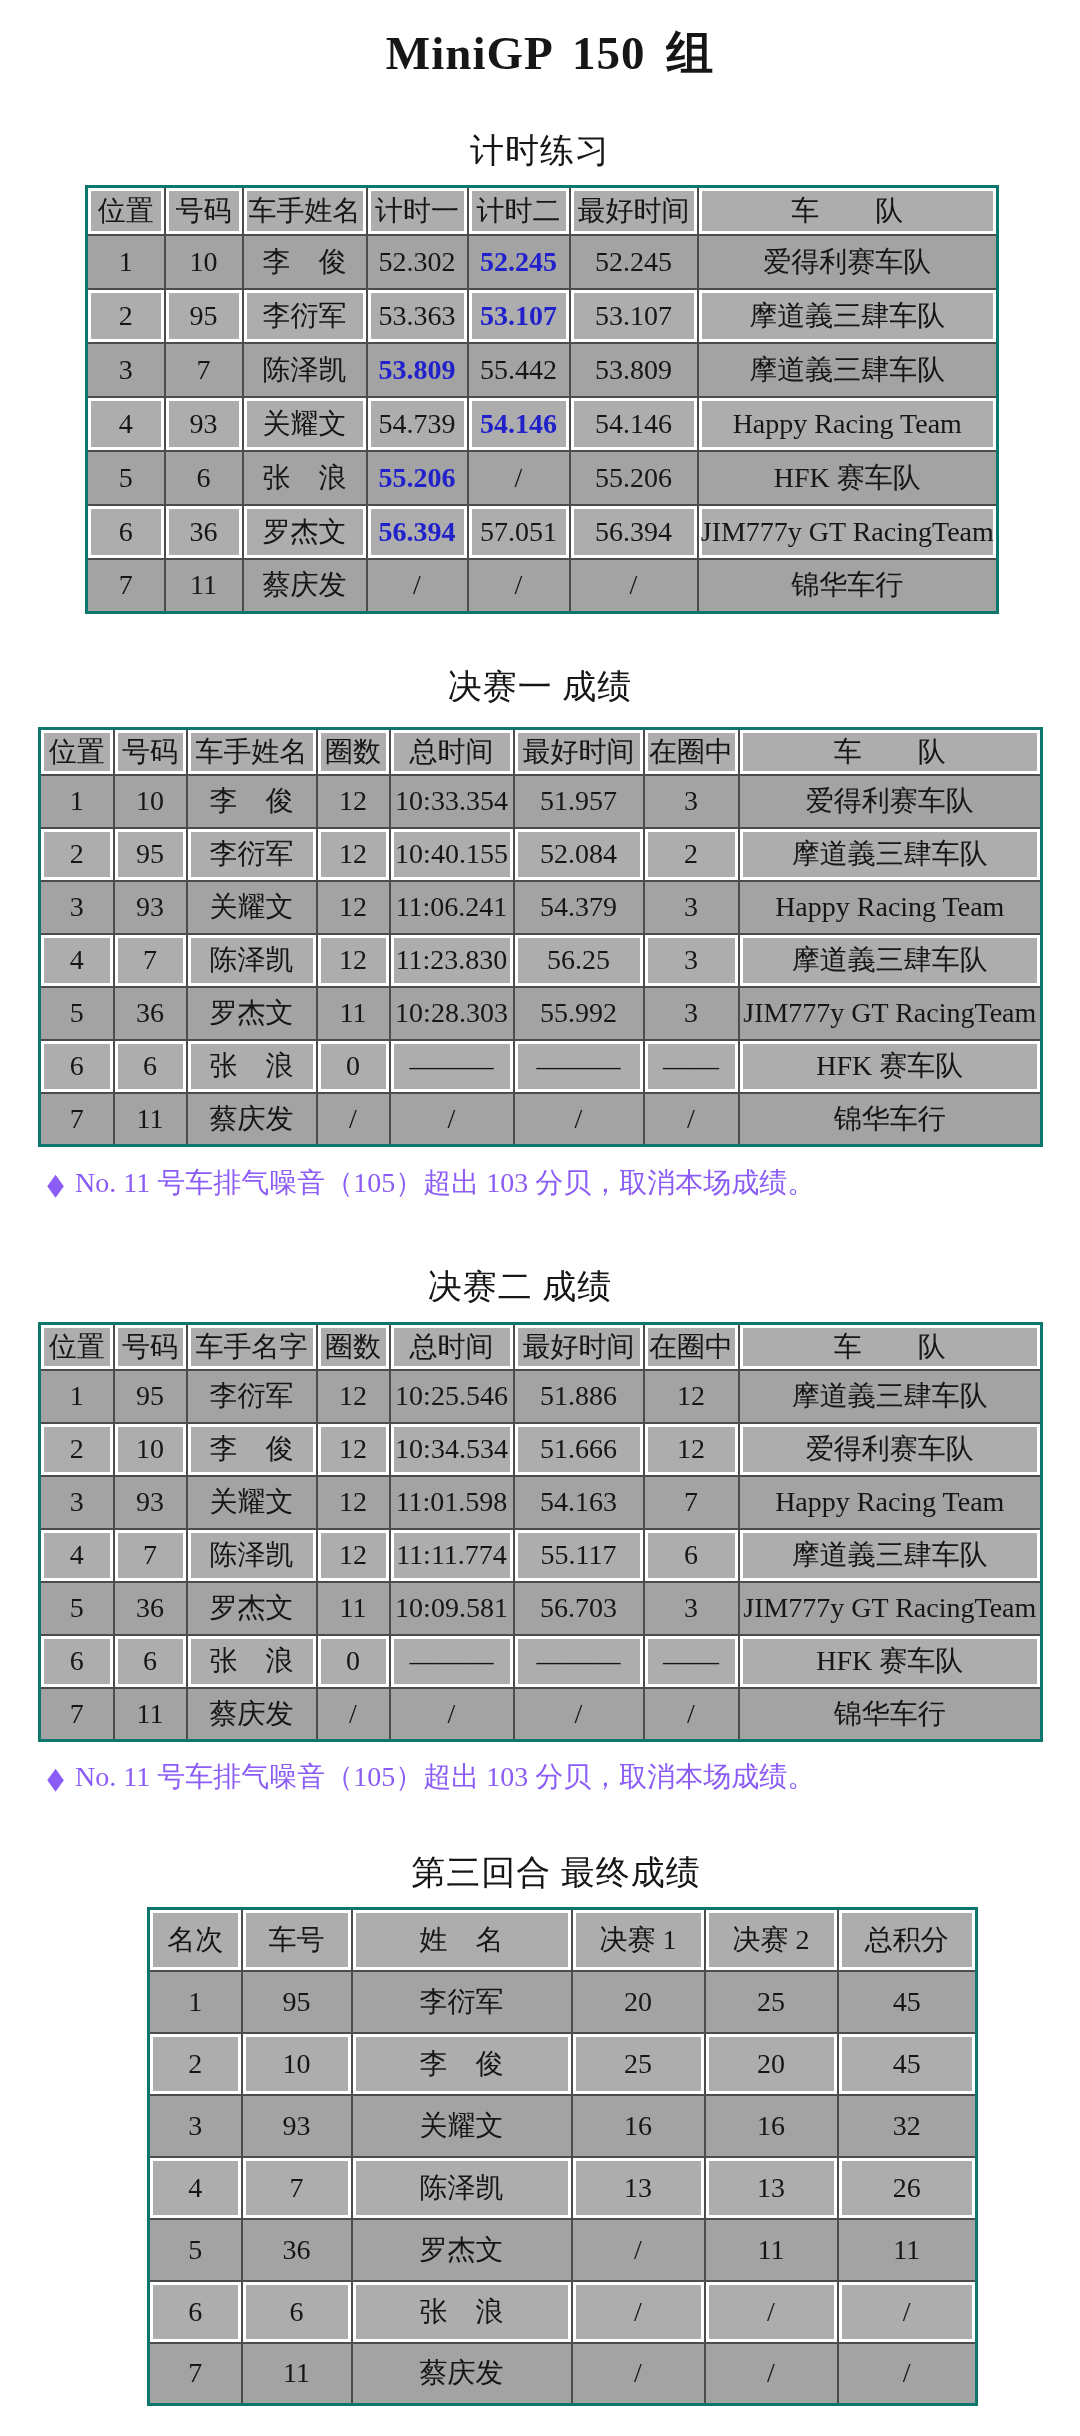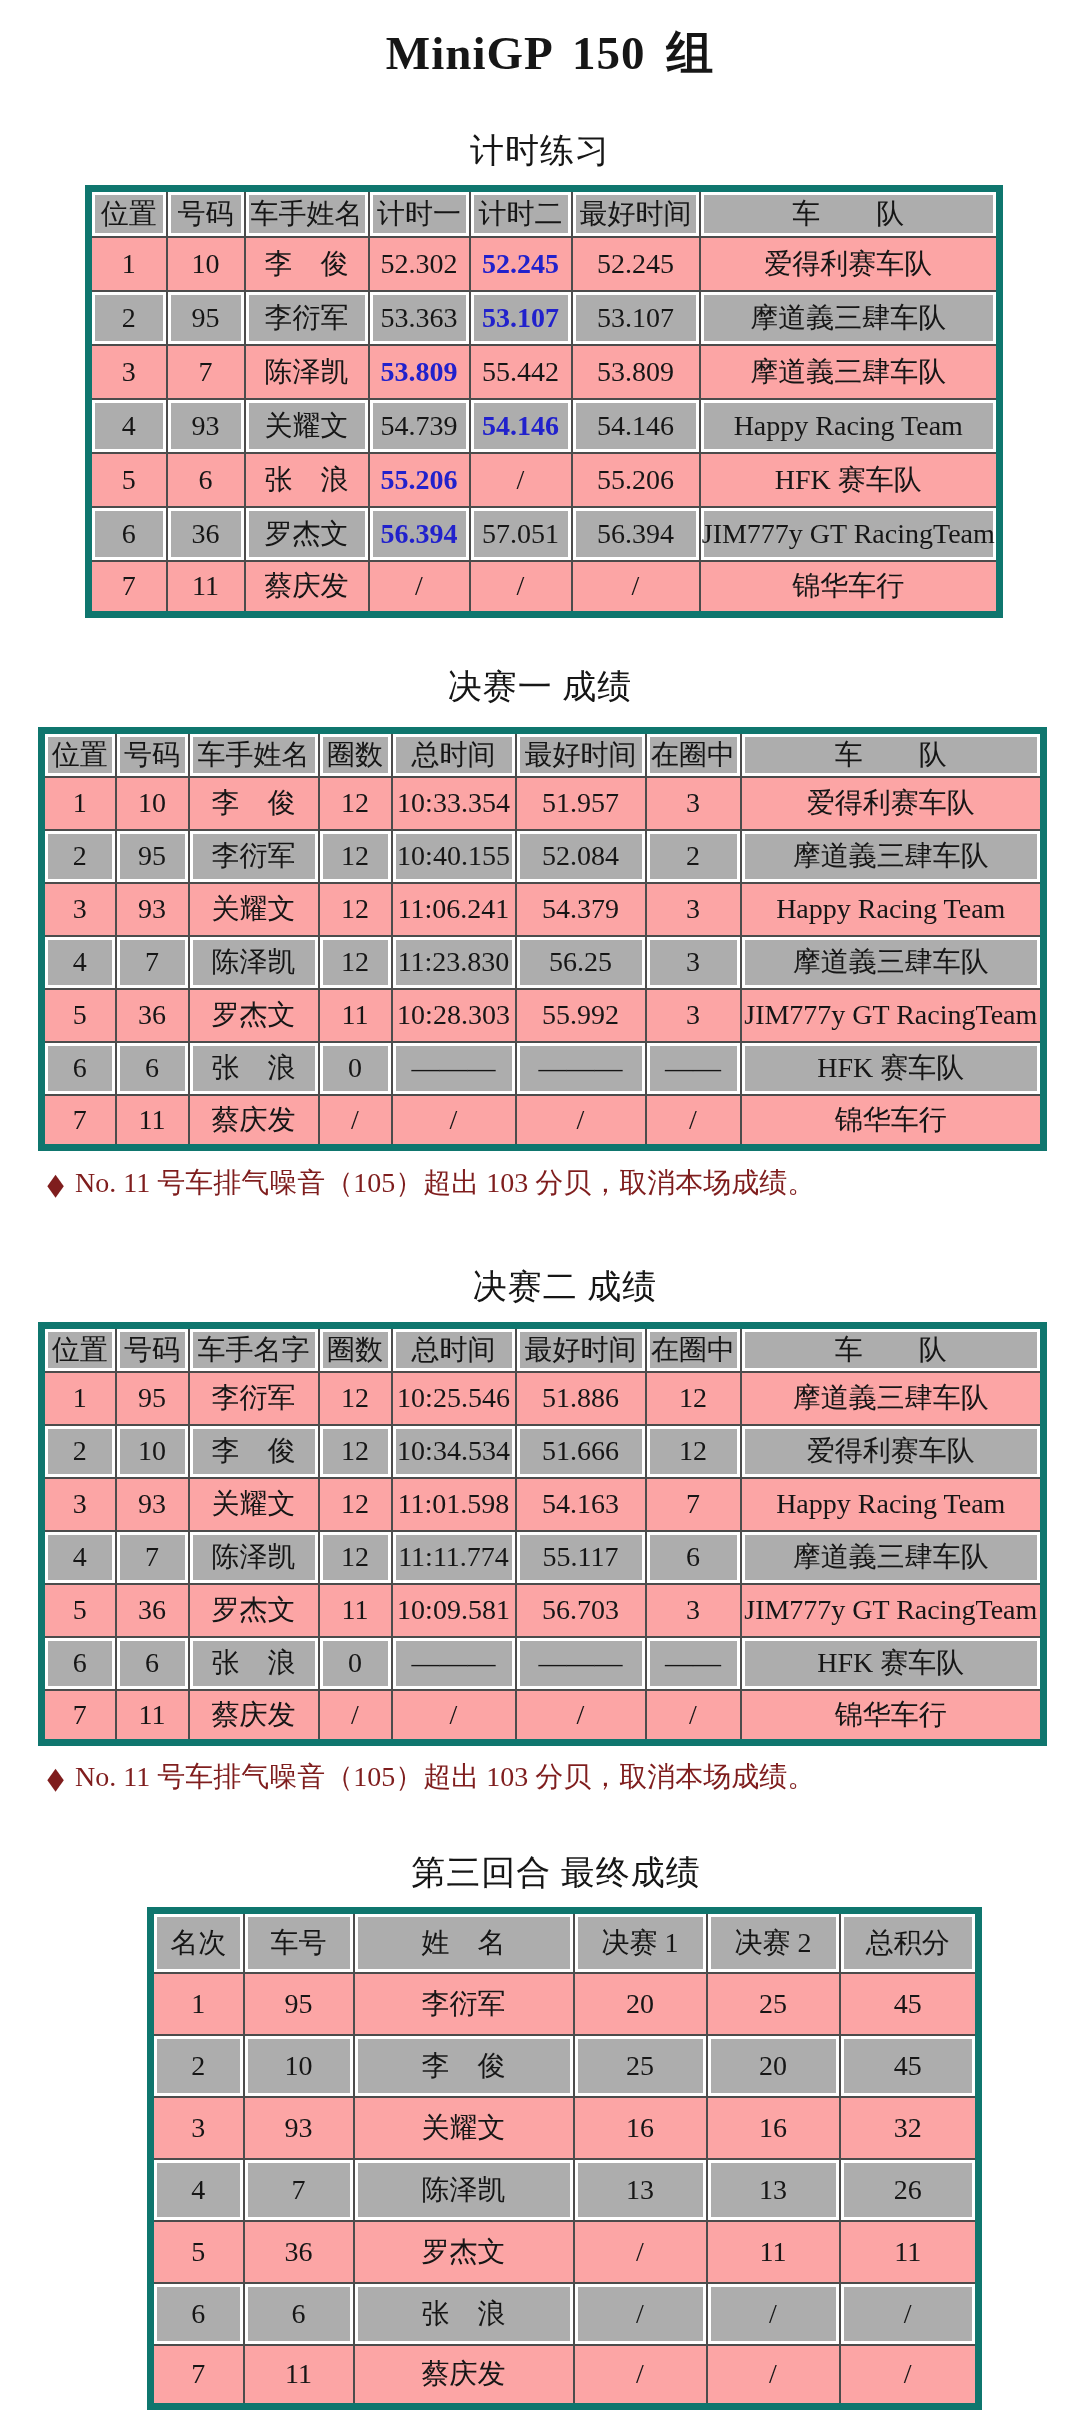--- a/index.html
+++ b/index.html
@@ -10,32 +10,32 @@
   .doc-title{
     position:absolute;top:22px;left:0;width:1100px;text-align:center;
     font-size:47px;font-weight:bold;letter-spacing:1px;word-spacing:8px;white-space:nowrap;
   }
   .sec-title{
     position:absolute;transform:translateX(-50%);
     font-size:34px;font-weight:normal;white-space:nowrap;letter-spacing:1px;
   }
   table{
     position:absolute;border-collapse:collapse;table-layout:fixed;
-    border:7px solid #0f766e;background:#fca5a5;
+    border:3px solid #0f766e;background:#a3a3a3;
   }
   th,td{
     border:2px solid #4c4c4c;text-align:center;vertical-align:middle;
     font-size:28px;font-weight:normal;padding:0;white-space:nowrap;overflow:hidden;
   }
   .shade{background:#adadad;box-shadow:inset 0 0 0 3px #ffffff;}
   .best{color:#2121cc;font-weight:bold;}
   .t1 thead tr{height:48px;} .t1 tbody tr{height:54px;}
   .t23 thead tr{height:46px;} .t23 tbody tr{height:53px;}
   .t4 thead tr{height:62px;} .t4 tbody tr{height:62px;}
-  .footnote{position:absolute;font-size:28px;white-space:nowrap;color:#7f1d1d;}
+  .footnote{position:absolute;font-size:28px;white-space:nowrap;color:#8b5cf6;}
   .diamond{display:inline-block;transform:scaleX(.72);font-size:30px;margin-right:8px;vertical-align:-2px;}
 </style>
 </head>
 <body>
 
 <div class="doc-title">MiniGP 150 组</div>
 
 <div class="sec-title" style="left:540px;top:128px;">计时练习</div>
 <table class="t1" style="left:85px;top:185px;width:911px;">
   <colgroup>
@@ -219,21 +219,21 @@
         <td>/</td>
         <td>/</td>
         <td>锦华车行</td>
       </tr>
     </tbody>
   </table>
 <div class="footnote" style="left:44px;top:1164px;">
   <span class="diamond">◆</span><span>No. 11 号车排气噪音（105）超出 103 分贝，取消本场成绩。</span>
 </div>
 
-<div class="sec-title" style="left:565px;top:1264px;">决赛二 成绩</div>
+<div class="sec-title" style="left:520px;top:1264px;">决赛二 成绩</div>
 <table class="t23" style="left:38px;top:1322px;width:1002px;">
   <colgroup>
     <col style="width:74px">
       <col style="width:73px">
       <col style="width:130px">
       <col style="width:73px">
     <col style="width:124px">
       <col style="width:130px">
       <col style="width:95px">
       <col style="width:303px">

